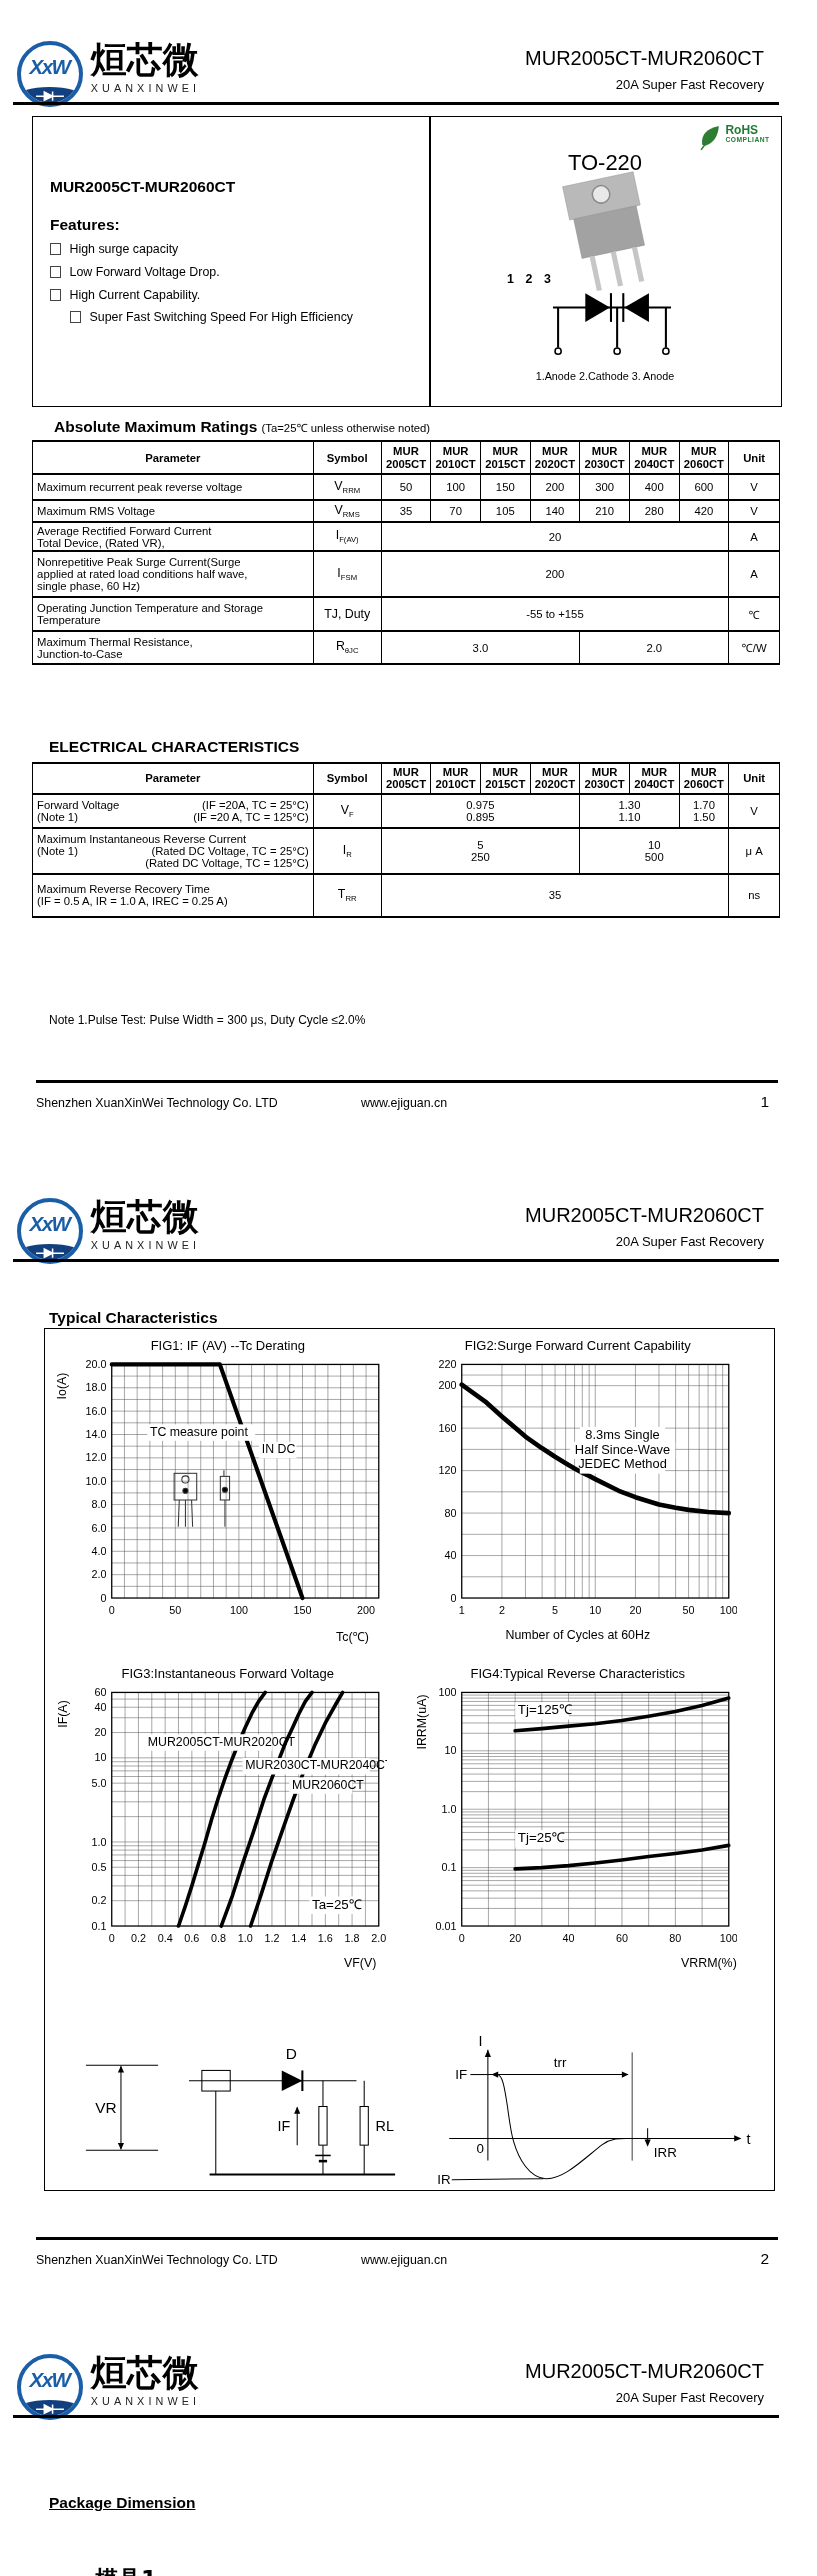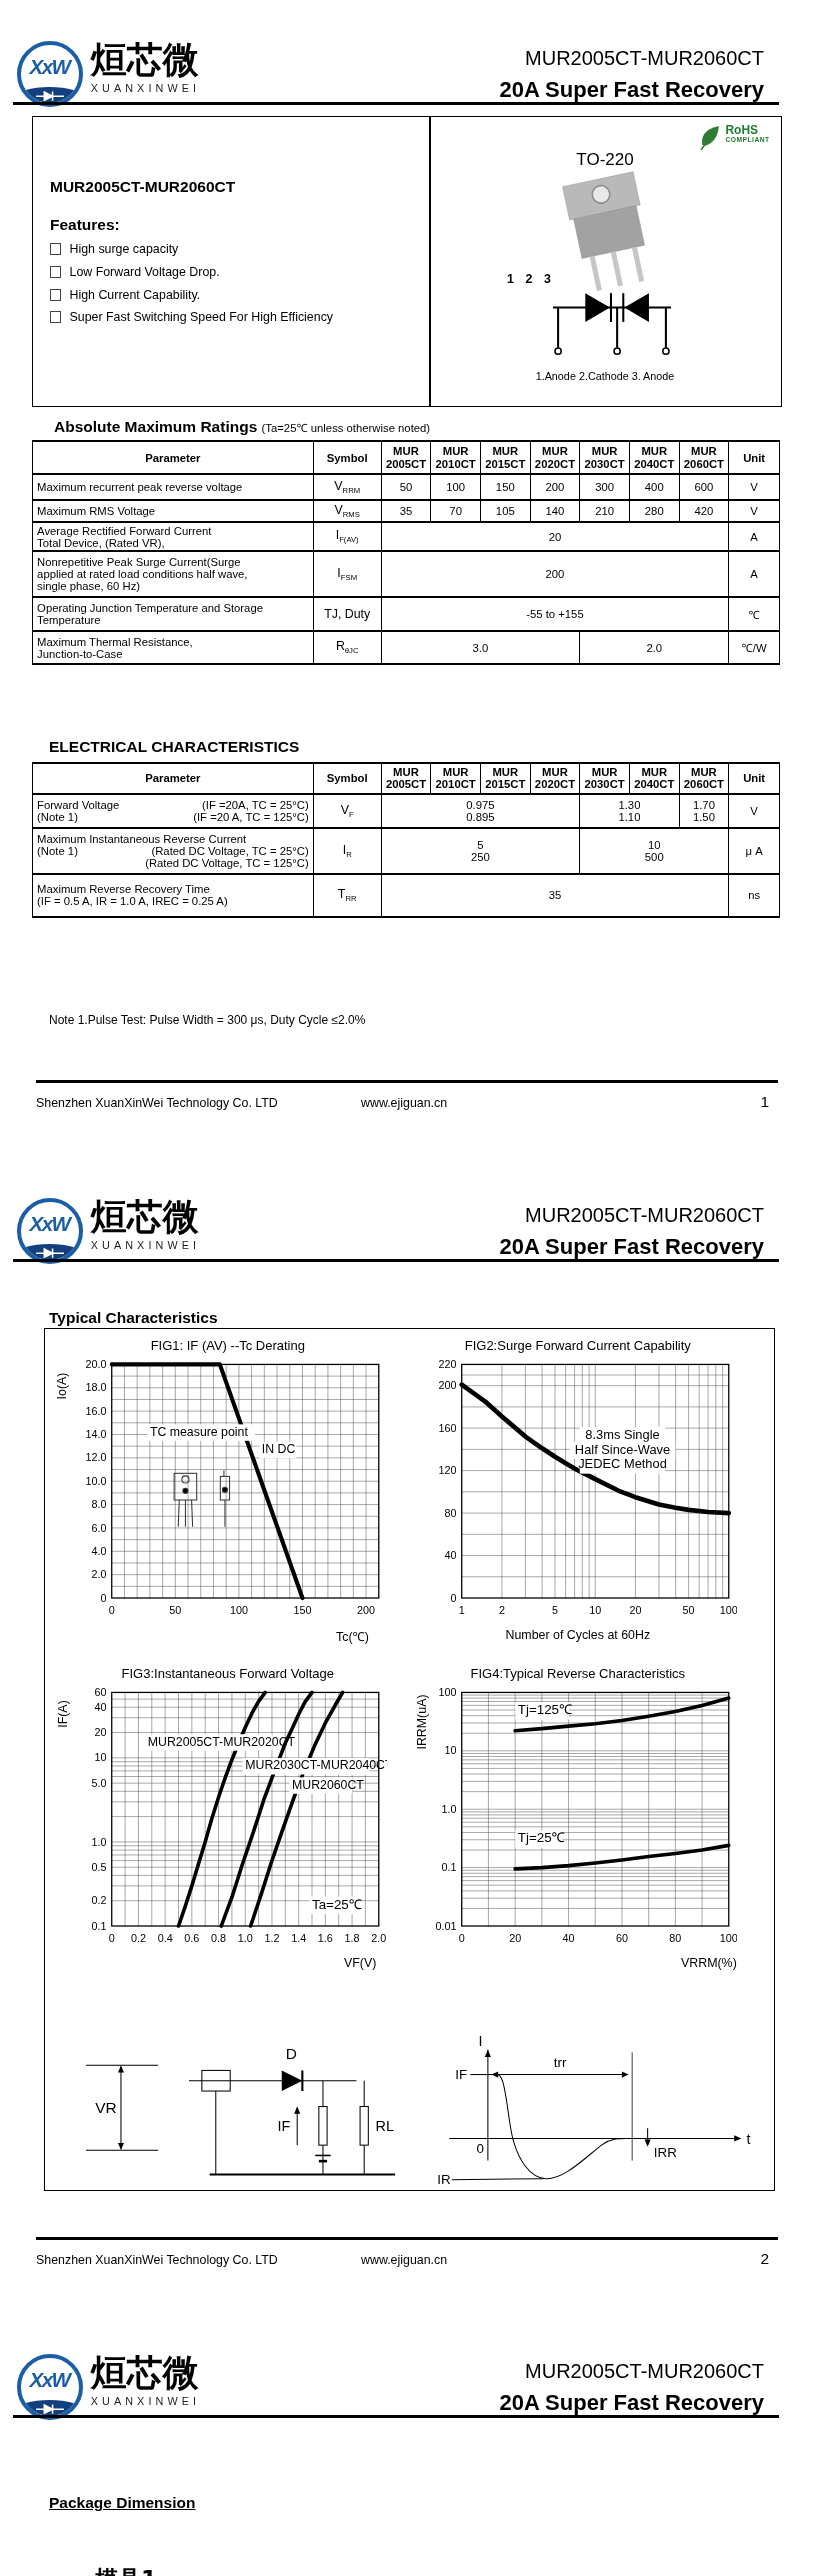--- a/index.html
+++ b/index.html
@@ -12,41 +12,41 @@
   .hd-logo{position:absolute;left:16.5px;top:41px;display:flex;}
   .logo-circle{width:58px;height:58px;border-radius:50%;border:4.1px solid #1b5ea8;position:relative;overflow:hidden;background:#fff;flex:0 0 auto;}
   .logo-xxw{position:absolute;top:10.3px;left:0;right:0;text-align:center;font-style:italic;font-weight:bold;font-size:20.6px;color:#1b5ea8;letter-spacing:-1.5px;}
   .logo-bottom{position:absolute;bottom:-2.1px;left:-4.1px;right:-4.1px;height:18.5px;background:#123f7d;border-radius:55% 55% 0 0/60% 60% 0 0;}
   .logo-bottom svg{position:absolute;left:50%;top:3.1px;transform:translateX(-50%);}
   .logo-txt{margin-left:8.2px;}
   .logo-cn{font-size:36px;font-weight:bold;line-height:1.05;font-family:"DejaVu Sans","Liberation Sans",sans-serif;}
   .logo-en{font-size:10.8px;letter-spacing:4.1px;color:#222;margin-top:3.1px;}
   .hd-titles{position:absolute;right:54px;top:47px;text-align:right;}
   .hd-t1{font-size:20px;}
-  .hd-t2{font-size:22px;margin-top:7.2px;font-weight:bold;}
+  .hd-t2{font-size:13px;margin-top:7.2px;}
   .hd-rule{position:absolute;left:13.4px;right:39px;top:102px;height:3.1px;background:#000;}
 
   
   .ft-rule{position:absolute;left:36px;right:40px;top:1080px;height:3.1px;background:#000;}
   .ft-company{position:absolute;left:36px;top:1096px;font-size:12.4px;}
   .ft-site{position:absolute;left:361px;top:1096px;font-size:12.4px;}
   .ft-page{position:absolute;right:49px;top:1093px;font-size:15.5px;}
 
   
   .p1-box{position:absolute;left:32px;top:116px;width:748px;height:289px;border:1.5px solid #000;}
   .p1-div{position:absolute;left:396px;top:0;bottom:0;width:1.5px;background:#000;}
   .p1-part{position:absolute;left:17px;top:61px;font-size:15.5px;font-weight:bold;}
   .p1-feat-t{position:absolute;left:17px;top:99px;font-size:15.5px;font-weight:bold;}
   .feat{position:absolute;left:17px;display:flex;align-items:center;font-size:12.4px;}
   .chk{display:inline-block;width:9.3px;height:10.3px;border:1px solid #444;margin-right:8.2px;flex:0 0 auto;}
   .rohs{position:absolute;right:11.3px;top:7.2px;display:flex;align-items:flex-start;}
   .rohs-txt{margin-left:3.1px;color:#1e7d32;}
   .rohs-name{font-size:12px;font-weight:bold;line-height:1;}
   .rohs-sub{font-size:6.7px;font-weight:bold;letter-spacing:0.5px;}
-  .p1-to220{position:absolute;left:396px;width:352px;top:33px;text-align:center;font-size:17px;}
+  .p1-to220{position:absolute;left:396px;width:352px;top:33px;text-align:center;font-size:22px;}
   .p1-pkg{position:absolute;left:495px;top:54px;}
   .p1-123{position:absolute;left:474px;top:155px;font-size:12.4px;font-weight:bold;letter-spacing:4.1px;}
   .p1-diodes{position:absolute;left:507px;top:170px;}
   .p1-pinout{position:absolute;left:396px;width:352px;top:253px;text-align:center;font-size:10.8px;}
 
   .sec-h{position:absolute;font-size:15.5px;font-weight:bold;}
   .sec-note{font-size:11.3px;font-weight:normal;}
 
   table.dt{border-collapse:collapse;table-layout:fixed;width:748px;font-size:11.3px;}
   table.dt th,table.dt td{border-left:1px solid #000;border-right:1px solid #000;border-top:2.1px solid #000;border-bottom:2.1px solid #000;
@@ -114,21 +114,21 @@
           <span>High surge capacity</span>
         </div>
       <div class="feat" style="top:148px;">
           <span class="chk"></span>
           <span>Low Forward Voltage Drop.</span>
         </div>
       <div class="feat" style="top:171px;">
           <span class="chk"></span>
           <span>High Current Capability.</span>
         </div>
-      <div class="feat" style="top:193px;">
+      <div class="feat" style="top:193px;margin-left:20px;">
           <span class="chk"></span>
           <span>Super Fast Switching Speed For High Efficiency</span>
         </div>
 
       <div class="rohs">
         <svg width="23" height="27" viewBox="0 0 44 52">
           <path d="M6,40 Q2,12 38,4 Q36,34 12,42 Z" fill="#2e7d32"></path>
           <path d="M4,50 Q14,34 36,10" stroke="#2e7d32" stroke-width="3" fill="none"></path>
         </svg>
         <div class="rohs-txt">

